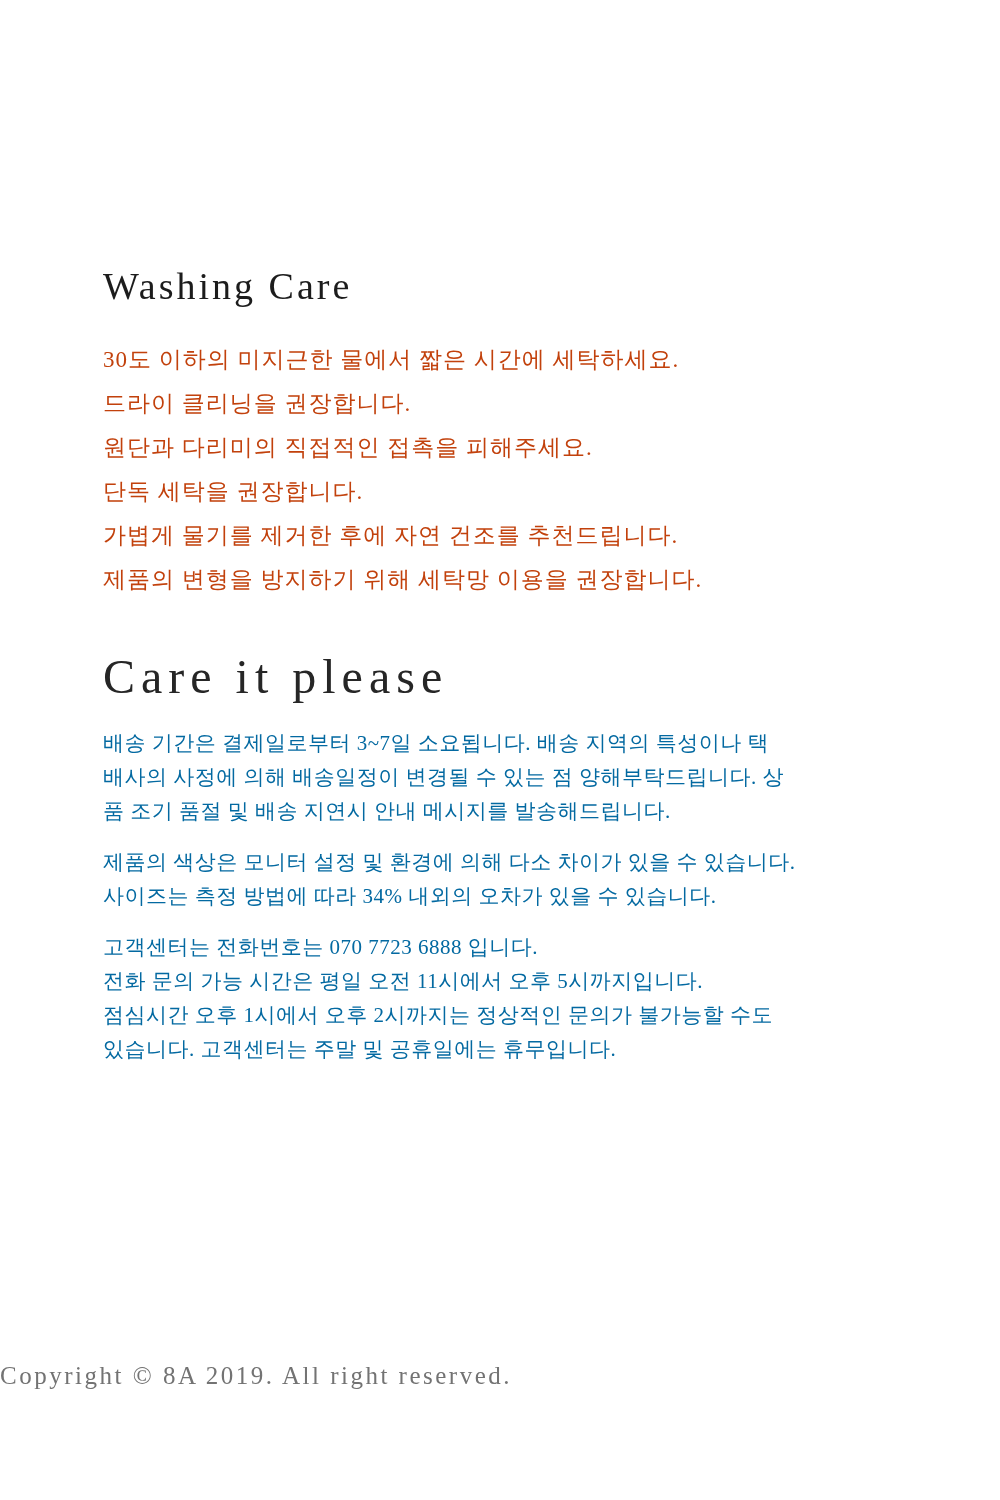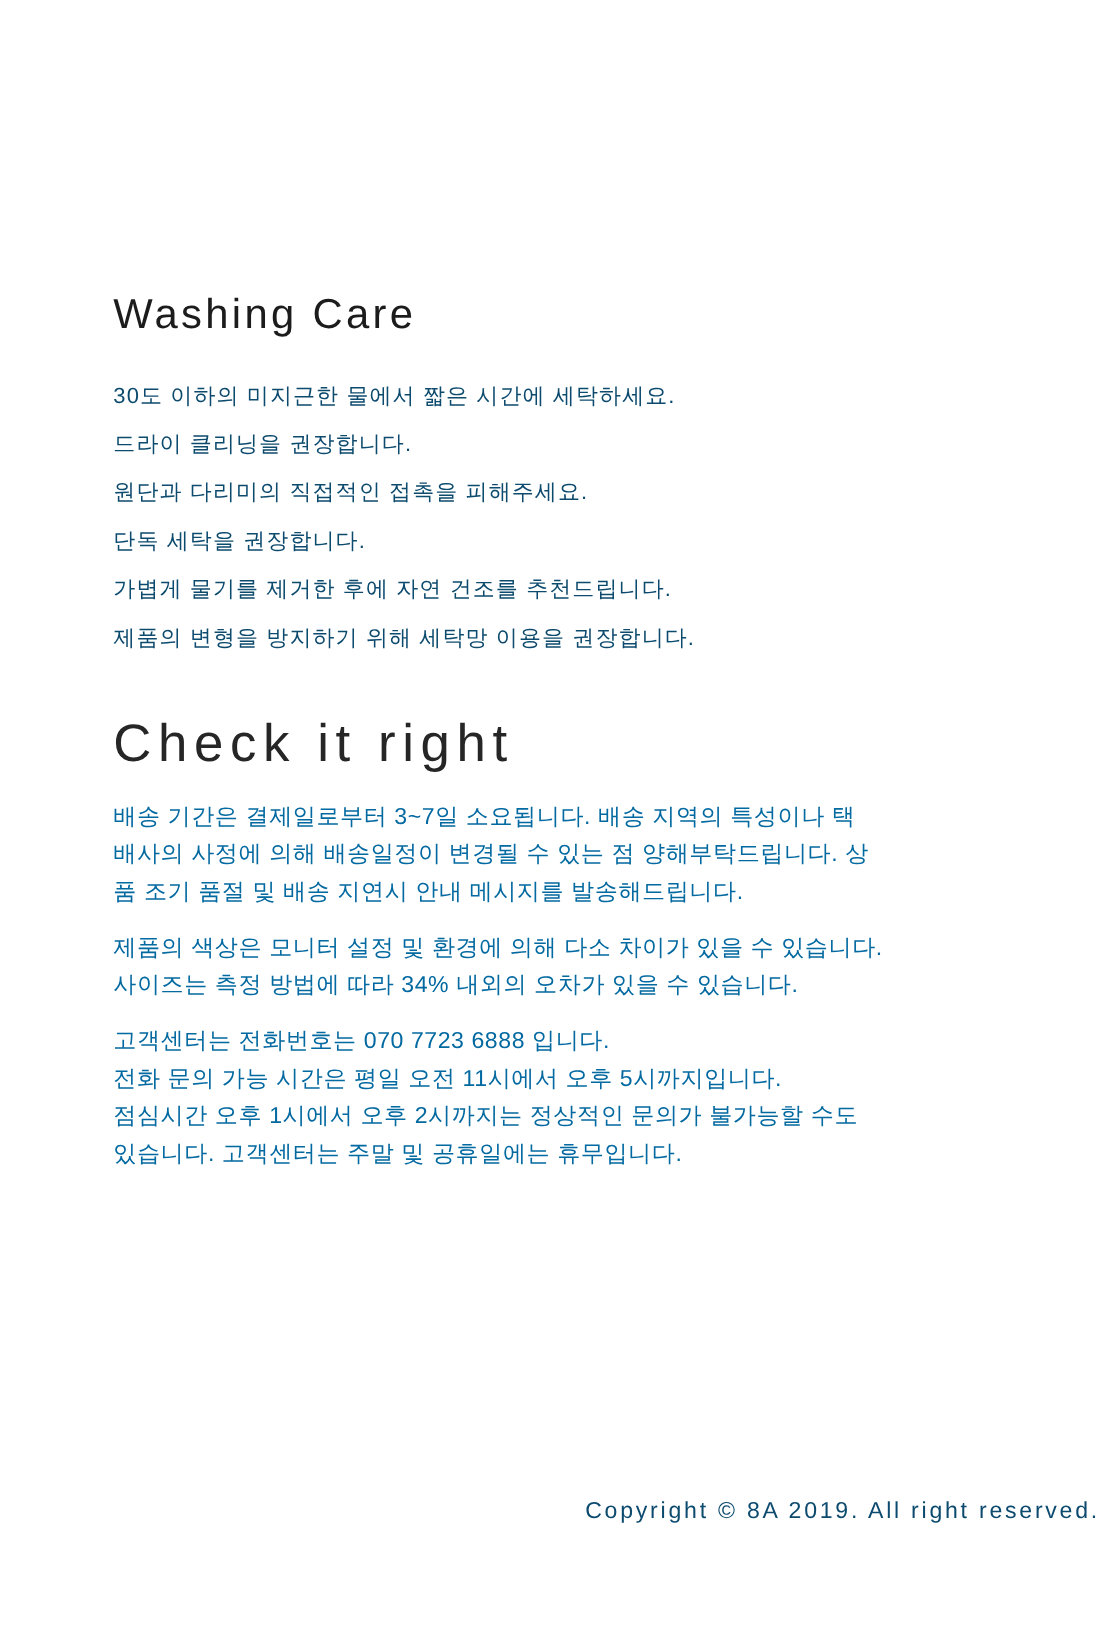--- a/index.html
+++ b/index.html
@@ -6,40 +6,40 @@
     margin: 0;
     padding: 0;
     background: #ffffff;
   }
   .page {
     position: relative;
     width: 1000px;
     height: 1500px;
     background: #ffffff;
     overflow: hidden;
-    font-family: Liberation Sans, sans-serif;
+    font-family: Liberation Serif, serif;
   }
   .content {
     padding: 266px 0 0 103px;
     width: 780px;
     box-sizing: content-box;
   }
   .washing-title {
     font-size: 38px;
     font-weight: 400;
     color: #1c1c1c;
     letter-spacing: 3px;
     line-height: 1.1;
     margin: 0 0 30px 0;
   }
   .washing-instructions {
-    font-size: 20px;
+    font-size: 23px;
     line-height: 44px;
     letter-spacing: 1px;
-    color: #0c4a6e;
+    color: #c2410c;
     white-space: pre-line;
     margin: 0;
   }
   .check-title {
     font-size: 48px;
     font-weight: 400;
     color: #262626;
     letter-spacing: 6px;
     line-height: 1.05;
     margin: 50px 0 24px 0;
@@ -51,44 +51,44 @@
     color: #0369a1;
     white-space: pre-line;
     margin: 0 0 17px 0;
     max-width: 740px;
   }
   .copyright {
     position: absolute;
     left: 0;
     right: 0;
     top: 1362px;
-    text-align: right;
-    font-size: 21px;
+    text-align: left;
+    font-size: 25px;
     letter-spacing: 2.5px;
-    color: #0c4a6e;
+    color: #737373;
   }
 </style>
 </head>
 <body>
 
 <div class="page">
   <div class="content">
 
     <section>
       <h1 class="washing-title">Washing Care</h1>
       <div class="washing-instructions">30도 이하의 미지근한 물에서 짧은 시간에 세탁하세요.
 드라이 클리닝을 권장합니다.
 원단과 다리미의 직접적인 접촉을 피해주세요.
 단독 세탁을 권장합니다.
 가볍게 물기를 제거한 후에 자연 건조를 추천드립니다.
 제품의 변형을 방지하기 위해 세탁망 이용을 권장합니다.</div>
     </section>
 
     <section>
-      <h2 class="check-title">Check it right</h2>
+      <h2 class="check-title">Care it please</h2>
       <p class="para">배송 기간은 결제일로부터 3~7일 소요됩니다. 배송 지역의 특성이나 택
 배사의 사정에 의해 배송일정이 변경될 수 있는 점 양해부탁드립니다. 상
 품 조기 품절 및 배송 지연시 안내 메시지를 발송해드립니다.</p>
       <p class="para">제품의 색상은 모니터 설정 및 환경에 의해 다소 차이가 있을 수 있습니다.
 사이즈는 측정 방법에 따라 34% 내외의 오차가 있을 수 있습니다.</p>
       <p class="para">고객센터는 전화번호는 070 7723 6888 입니다.
 전화 문의 가능 시간은 평일 오전 11시에서 오후 5시까지입니다.
 점심시간 오후 1시에서 오후 2시까지는 정상적인 문의가 불가능할 수도
 있습니다. 고객센터는 주말 및 공휴일에는 휴무입니다.</p>
     </section>

